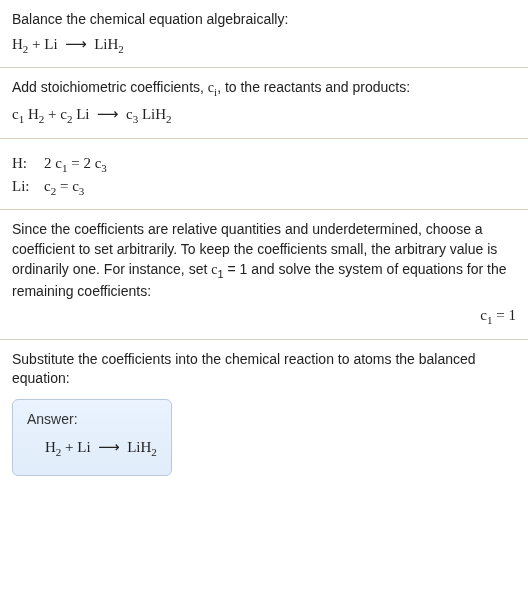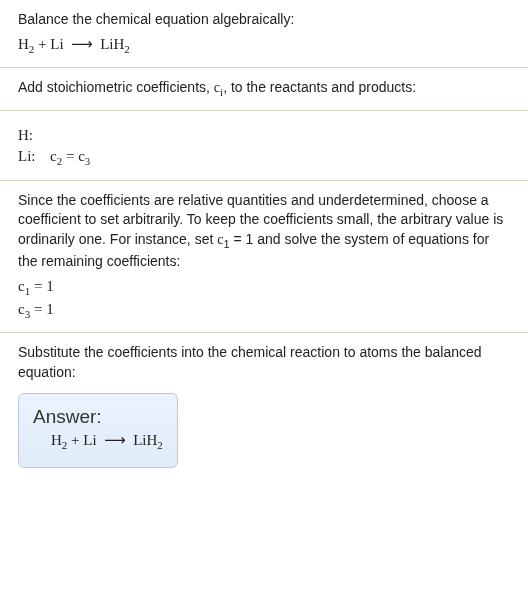--- a/index.html
+++ b/index.html
@@ -9,21 +9,21 @@
     }
     body {
       font-family: -apple-system, BlinkMacSystemFont, "Segoe UI", Arial, sans-serif;
       width: 528px;
       background: #fff;
       color: #222;
       font-size: 14px;
       line-height: 1.4;
     }
     .section {
-      padding: 10px 18px;
+      padding: 10px 12px;
     }
     .section + .section {
       border-top: 1.5px solid #d9cfc0;
     }
     .equation {
       font-family: "Times New Roman", serif;
       font-size: 15px;
       margin-top: 4px;
     }
     .sub {
@@ -44,69 +44,72 @@
     }
     .atom-label {
       width: 20px;
     }
     .coeffs {
       margin-top: 4px;
     }
     .coeff-line {
       font-family: "Times New Roman", serif;
       font-size: 15px;
+      text-align: right;
     }
     .answer-box {
       border: 1px solid #b8c9e0;
       border-radius: 6px;
       background: linear-gradient(to bottom, #eaf3ff, #e0ecf9);
       padding: 10px 12px 14px 14px;
       margin-top: 10px;
       display: inline-block;
       min-width: 160px;
     }
     .answer-label {
-      font-size: 19px;
+      font-size: 14px;
       color: #333;
+      margin-bottom: 8px;
     }
     .answer-eq {
       font-family: "Times New Roman", serif;
       font-size: 15px;
       padding-left: 18px;
     }
   </style>
 </head>
 <body>
 
 <div class="section">
   <div>Balance the chemical equation algebraically:</div>
   <div class="equation">H<span class="sub">2</span> + Li &nbsp;⟶&nbsp; LiH<span class="sub">2</span></div>
 </div>
 
 <div class="section">
   <div>Add stoichiometric coefficients, <span class="italic">c<span class="sub">i</span></span>, to the reactants and products:</div>
+  <div class="equation"><span class="italic">c</span><span class="sub">1</span> H<span class="sub">2</span> + <span class="italic">c</span><span class="sub">2</span> Li &nbsp;⟶&nbsp; <span class="italic">c</span><span class="sub">3</span> LiH<span class="sub">2</span></div>
 </div>
 
 <div class="section">
   <div class="atoms-grid">
     <div class="atom-row">
       <span class="atom-label">H:</span>
+      <span>2 <span class="italic">c</span><span class="sub">1</span> = 2 <span class="italic">c</span><span class="sub">3</span></span>
     </div>
     <div class="atom-row">
       <span class="atom-label">Li:</span>
       <span><span class="italic">c</span><span class="sub">2</span> = <span class="italic">c</span><span class="sub">3</span></span>
     </div>
   </div>
 </div>
 
 <div class="section">
   <div>Since the coefficients are relative quantities and underdetermined, choose a coefficient to set arbitrarily. To keep the coefficients small, the arbitrary value is ordinarily one. For instance, set <span class="italic">c</span><span class="sub">1</span> = 1 and solve the system of equations for the remaining coefficients:</div>
   <div class="coeffs">
     <div class="coeff-line"><span class="italic">c</span><span class="sub">1</span> = 1</div>
-    <div class="coeff-line"><span class="italic">c</span><span class="sub">3</span> = 1</div>
   </div>
 </div>
 
 <div class="section">
   <div>Substitute the coefficients into the chemical reaction to atoms the balanced equation:</div>
   <div class="answer-box">
     <div class="answer-label">Answer:</div>
     <div class="answer-eq">H<span class="sub">2</span> + Li &nbsp;⟶&nbsp; LiH<span class="sub">2</span></div>
   </div>
 </div>

